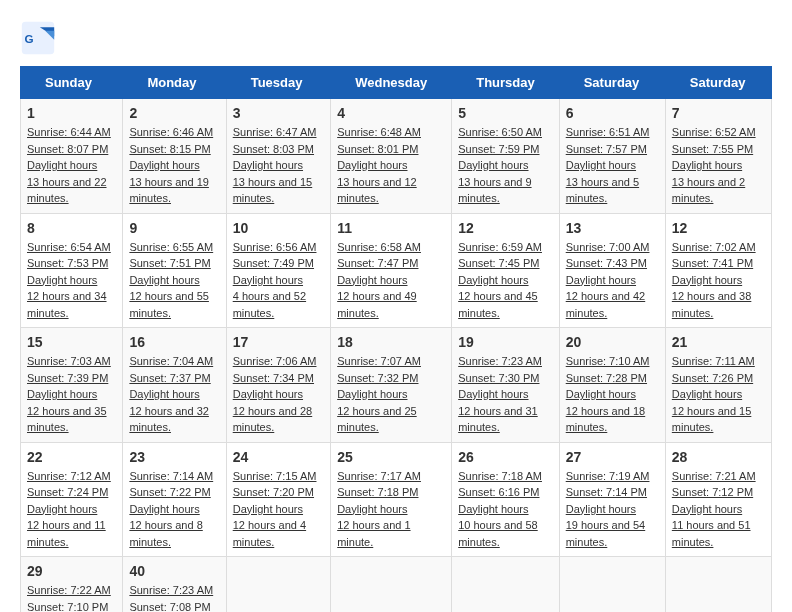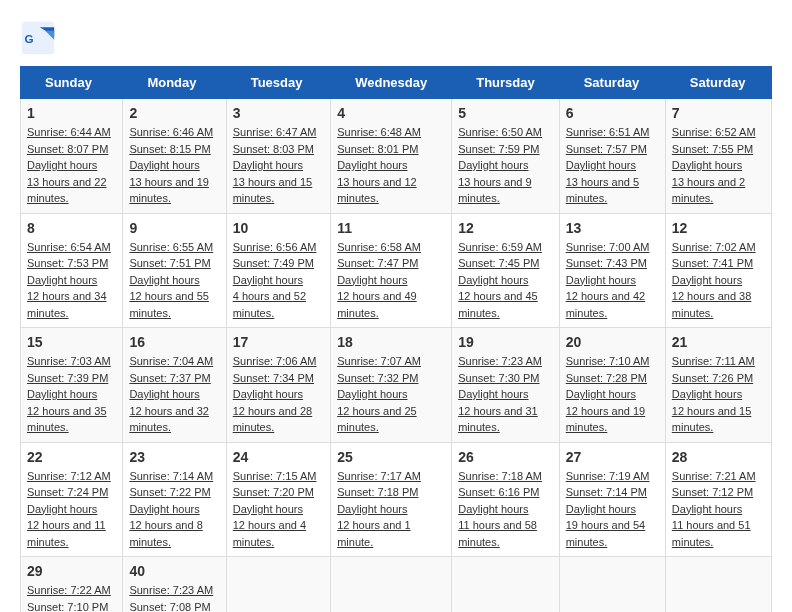--- a/index.html
+++ b/index.html
@@ -303,21 +303,21 @@
           <span>Daylight hours</span><br>
           <span>12 hours and 31 minutes.</span>
         </div>
       </td>
         <td>
         <span class="day-num">20</span>
         <div class="day-info">
           <span>Sunrise: 7:10 AM</span><br>
           <span>Sunset: 7:28 PM</span><br>
           <span>Daylight hours</span><br>
-          <span>12 hours and 19 minutes.</span>
+          <span>12 hours and 18 minutes.</span>
         </div>
       </td>
         <td>
         <span class="day-num">21</span>
         <div class="day-info">
           <span>Sunrise: 7:11 AM</span><br>
           <span>Sunset: 7:26 PM</span><br>
           <span>Daylight hours</span><br>
           <span>12 hours and 15 minutes.</span>
         </div>
@@ -359,21 +359,21 @@
           <span>Daylight hours</span><br>
           <span>12 hours and 1 minute.</span>
         </div>
       </td>
         <td>
         <span class="day-num">26</span>
         <div class="day-info">
           <span>Sunrise: 7:18 AM</span><br>
           <span>Sunset: 6:16 PM</span><br>
           <span>Daylight hours</span><br>
-          <span>11 hours and 58 minutes.</span>
+          <span>10 hours and 58 minutes.</span>
         </div>
       </td>
         <td>
         <span class="day-num">27</span>
         <div class="day-info">
           <span>Sunrise: 7:19 AM</span><br>
           <span>Sunset: 7:14 PM</span><br>
           <span>Daylight hours</span><br>
           <span>19 hours and 54 minutes.</span>
         </div>

